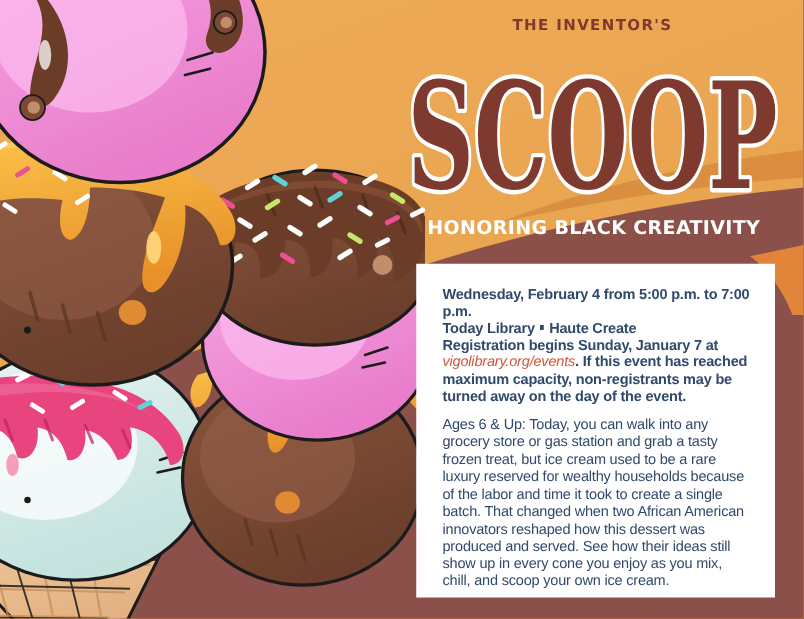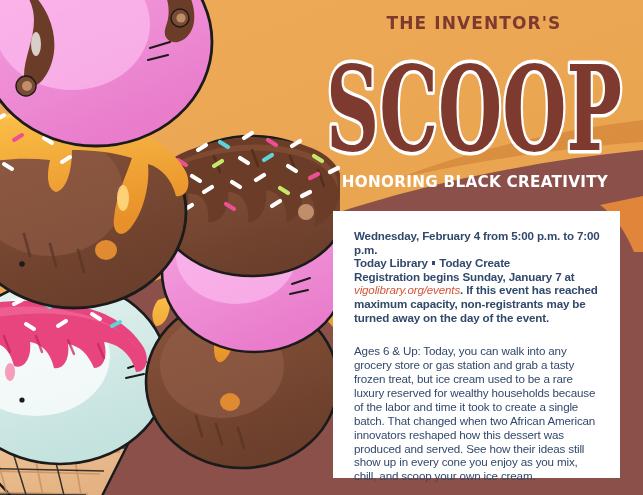--- a/index.html
+++ b/index.html
@@ -32,21 +32,21 @@
   }
   .art svg{display:block;}
 
   
   .kicker{
     position:absolute;left:324px;top:13px;
     width:300px;
     text-align:center;
     font-family:"DejaVu Sans",sans-serif;
     font-weight:bold;
-    font-size:17px;
+    font-size:12px;
     letter-spacing:1.1px;
     color:#7e3a2e;
     white-space:nowrap;
   }
   .scoop-wrap{
     position:absolute;left:318px;top:38px;width:312px;height:140px;
   }
   .scoop-wrap svg{display:block;overflow:visible;}
   .tagline{
     position:absolute;left:324px;top:173px;
@@ -70,21 +70,21 @@
   }
   .card p{
     margin:0;
     color:#31496b;
     font-family:"Liberation Sans",sans-serif;
     font-size:11.6px;
     line-height:13.6px;
     letter-spacing:-0.15px;
   }
   .card p.details{font-weight:bold;}
-  .card p.body{margin-top:20px;font-weight:normal;line-height:13.9px;}
+  .card p.body{margin-top:9px;font-weight:normal;line-height:13.9px;}
   .url{
     color:#d1553a;
     font-style:italic;
     font-weight:normal;
   }
   .sq-bullet{
     display:inline-block;
     width:3.5px;height:3.5px;
     background:#31496b;
     vertical-align:middle;
@@ -345,21 +345,21 @@
     <svg width="312" height="140" viewBox="0 0 312 140">
       <text x="8" y="112" font-family="'DejaVu Serif',serif" font-size="118" font-weight="bold" fill="#7e3a2e" stroke="#ffffff" stroke-width="7" stroke-linejoin="round" paint-order="stroke fill" textLength="296" lengthAdjust="spacingAndGlyphs">SCOOP</text>
     </svg>
   </div>
 
   <div class="tagline">HONORING BLACK CREATIVITY</div>
 
   <div class="card">
     <p class="details">
       <span>Wednesday, February 4 from 5:00 p.m. to 7:00 p.m.</span><br>
-      <span>Today Library</span><span class="sq-bullet"></span><span>Today Create</span><br>
+      <span>Today Library</span><span class="sq-bullet"></span><span>Haute Create</span><br>
       <span>Registration begins Sunday, January 7 at</span>
       <span class="url">vigolibrary.org/events</span><span>. If this event has reached maximum capacity, non-registrants may be turned away on the day of the event.</span>
     </p>
 
     <p class="body">Ages 6 &amp; Up: Today, you can walk into any grocery store or gas station and grab a tasty frozen treat, but ice cream used to be a rare luxury reserved for wealthy households because of the labor and time it took to create a single batch. That changed when two African American innovators reshaped how this dessert was produced and served. See how their ideas still show up in every cone you enjoy as you mix, chill, and scoop your own ice cream.</p>
   </div>
 
 </div>
 
 </body></html>

